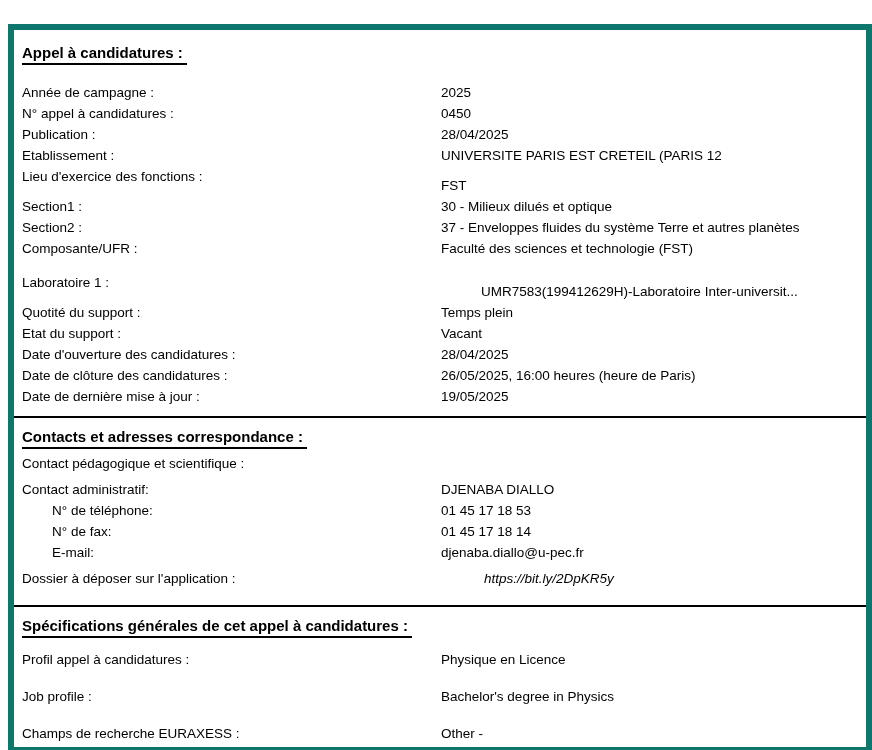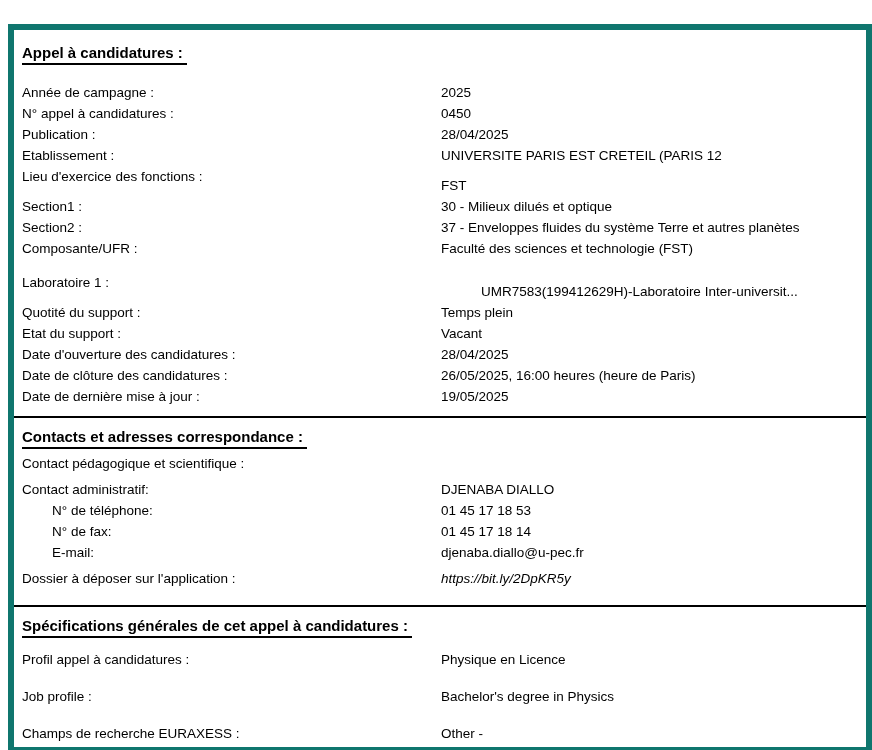--- a/index.html
+++ b/index.html
@@ -57,21 +57,21 @@
   .row .value {
     flex: 1;
     font-weight: normal;
     padding-right: 6px;
   }
   .row.voffset .value { padding-top: 9px; }
   .row.voffset { min-height: 30px; }
   .gap13 { margin-top: 13px; gap: 40px; }
   .gap5  { margin-top: 5px; }
   .gap16 { margin-top: 16px; }
-  .value.italic { font-style: italic; }
+  .value.italic { font-style: italic; margin-left: 43px; }
 </style>
 </head>
 <body>
 
 <div class="doc">
 
   <div class="section">
     <div class="sec-inner-1">
       <div class="h1-gap">
         <span class="heading">Appel à candidatures :</span>

